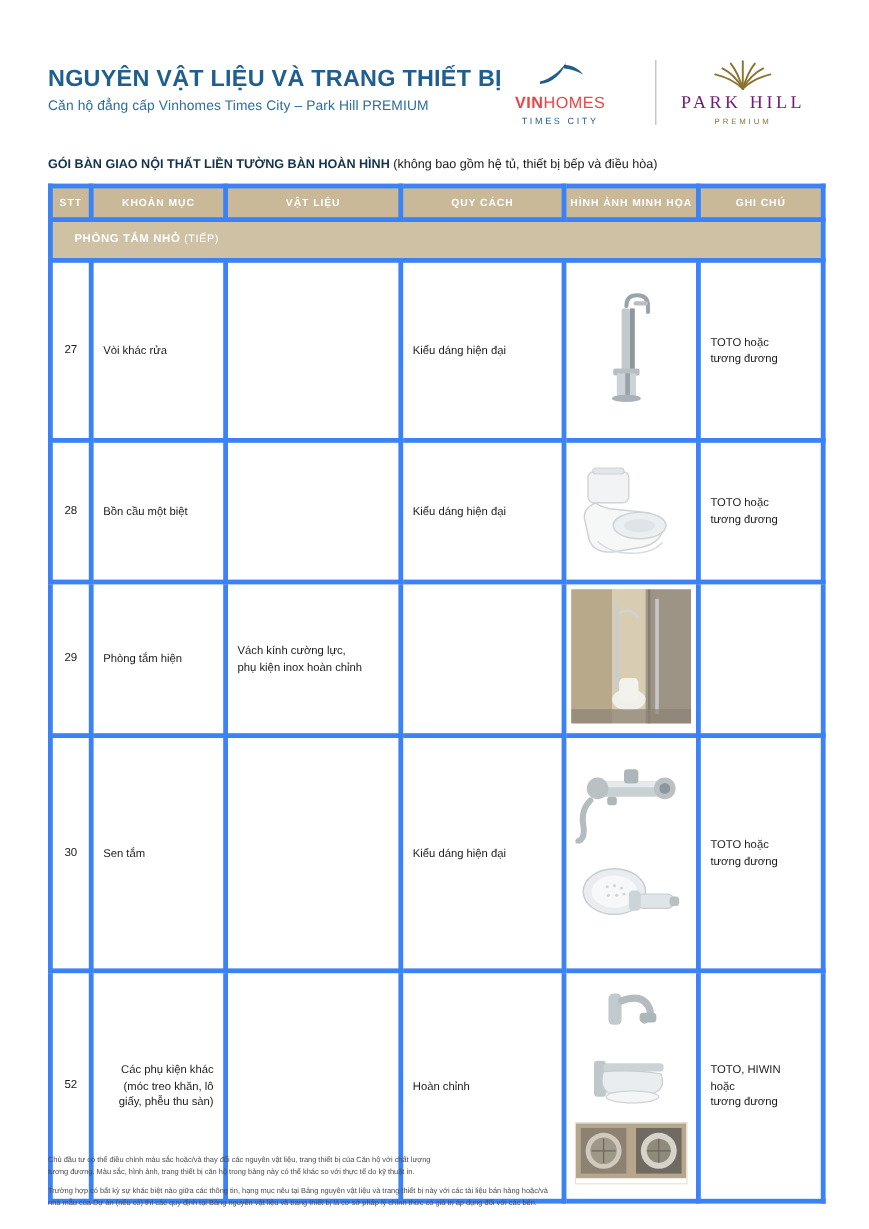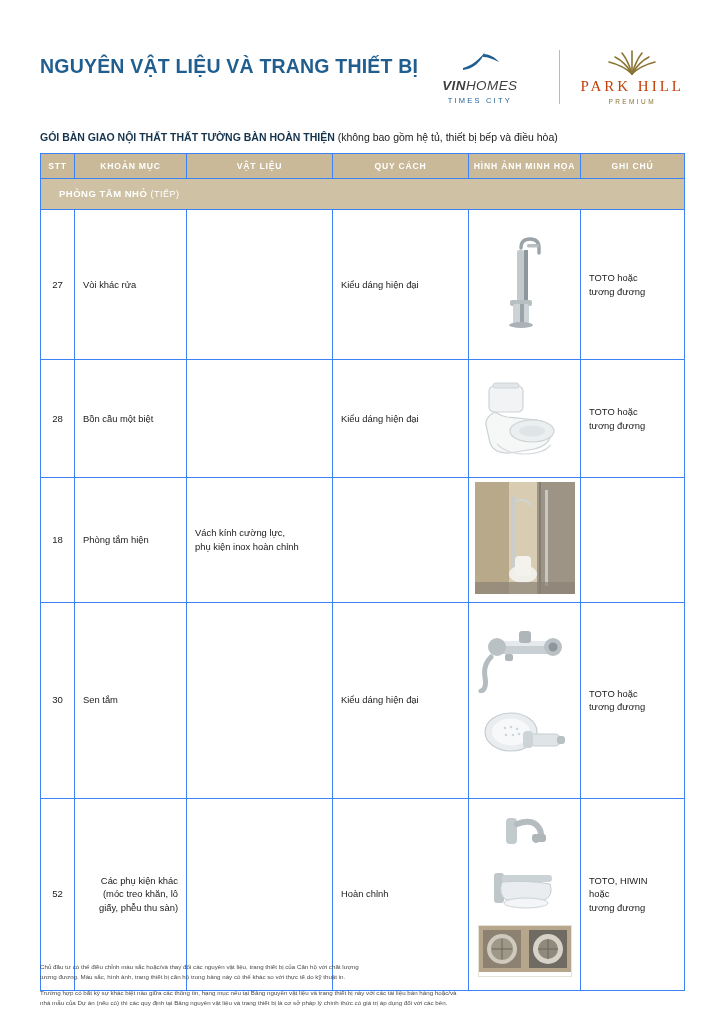--- a/index.html
+++ b/index.html
@@ -20,21 +20,20 @@
     height: 1024px;
     box-sizing: border-box;
     padding: 38px 40px 10px 40px;
     position: relative;
   }
 
   
   .header {
     display: flex;
     align-items: flex-start;
-    justify-content: space-between;
     gap: 11px;
   }
   .header-left { padding-top: 18px; }
   .doc-title {
     color: #1f5e8f;
     font-size: 19.5px;
     font-weight: bold;
     letter-spacing: 0.2px;
     margin: 0 0 6px 0;
     line-height: 1.1;
@@ -57,24 +56,23 @@
     padding-right: 22px;
   }
   .logo-vin .vin-mark {
     font-size: 22px;
     color: #1f5e8f;
     line-height: 1;
   }
   .logo-vin .vin-name {
     font-size: 13.5px;
     font-weight: bold;
-    color: #404040;
+    color: #ef4444;
     letter-spacing: 0.4px;
     margin-top: 2px;
-    font-style: italic;
   }
   .logo-vin .vin-name .light { font-weight: normal; }
   .logo-vin .vin-sub {
     font-size: 7.5px;
     color: #1f5e8f;
     letter-spacing: 2.2px;
     margin-top: 3px;
   }
   .logo-divider {
     width: 1px;
@@ -84,21 +82,21 @@
   }
   .logo-park {
     text-align: center;
   }
   .logo-park .park-fan {
     height: 26px;
     margin-bottom: 3px;
   }
   .logo-park .park-name {
     font-size: 15px;
-    color: #c2410c;
+    color: #701a75;
     letter-spacing: 3px;
     font-family: "Liberation Serif", serif;
   }
   .logo-park .park-sub {
     font-size: 6.5px;
     color: #8a7432;
     letter-spacing: 2.4px;
     margin-top: 3px;
   }
 
@@ -114,21 +112,21 @@
   }
 
   
   table.spec {
     width: 644px;
     border-collapse: collapse;
     margin-top: 10px;
     table-layout: fixed;
   }
   table.spec th, table.spec td {
-    border: 1px solid #3b82f6;
+    border: 4px solid #3b82f6;
     vertical-align: middle;
   }
   thead th {
     background: #c9b998;
     color: #ffffff;
     font-size: 8.6px;
     letter-spacing: 0.8px;
     font-weight: bold;
     height: 22px;
     text-transform: uppercase;
@@ -194,20 +192,21 @@
   }
 </style>
 </head>
 <body>
 
 <div class="page">
 
   <div class="header">
     <div class="header-left">
       <div class="doc-title">NGUYÊN VẬT LIỆU VÀ TRANG THIẾT BỊ</div>
+      <div class="doc-subtitle">Căn hộ đẳng cấp Vinhomes Times City – Park Hill PREMIUM</div>
     </div>
 
     <div class="header-right">
       <div class="logo-vin">
         <div class="vin-mark">
           <svg width="46" height="24" viewBox="0 0 46 24" aria-hidden="true">
             <path d="M6 20 C14 18 22 12 28 4 C24 14 16 21 6 22 Z" fill="#1f5e8f"></path>
             <path d="M26 6 C32 6 38 9 42 14 C36 11 31 9 26 9 Z" fill="#1f5e8f"></path>
           </svg>
         </div>
@@ -233,21 +232,21 @@
             </g>
           </svg>
         </div>
         <div class="park-name">PARK HILL</div>
         <div class="park-sub">PREMIUM</div>
       </div>
     </div>
   </div>
 
   <div class="package-line">
-    <span class="strong">GÓI BÀN GIAO NỘI THẤT THẤT TƯỜNG BÀN HOÀN THIỆN</span>
+    <span class="strong">GÓI BÀN GIAO NỘI THẤT LIỀN TƯỜNG BÀN HOÀN HÌNH</span>
     <span>(không bao gồm hệ tủ, thiết bị bếp và điều hòa)</span>
   </div>
 
   <table class="spec">
     <colgroup>
       <col class="col-stt">
         <col class="col-item">
         <col class="col-mat">
       <col class="col-spec">
         <col class="col-img">
@@ -316,21 +315,21 @@
                 <path d="M22 70 q10 10 28 10 q18 0 26 -9" stroke="#d6dbde" stroke-width="1.2" fill="none"></path>
               </svg>
             </span>
           </div>
         </td>
         <td class="note" style="white-space:pre-line;">TOTO hoặc
 tương đương</td>
       </tr>
 
       <tr style="height:119px;">
-        <td class="stt">18</td>
+        <td class="stt">29</td>
         <td class="item">Phòng tắm hiện</td>
         <td class="mat" style="white-space:pre-line;">Vách kính cường lực,
 phụ kiện inox hoàn chỉnh</td>
         <td class="spec-txt"></td>
         <td class="img">
           <div class="img-stack">
             <span class="photo">
               <svg width="100" height="112" viewBox="0 0 100 112" aria-hidden="true">
                 <rect x="0" y="0" width="100" height="112" fill="#cbbfa6"></rect>
                 <rect x="0" y="0" width="34" height="112" fill="#b9a98b"></rect>

